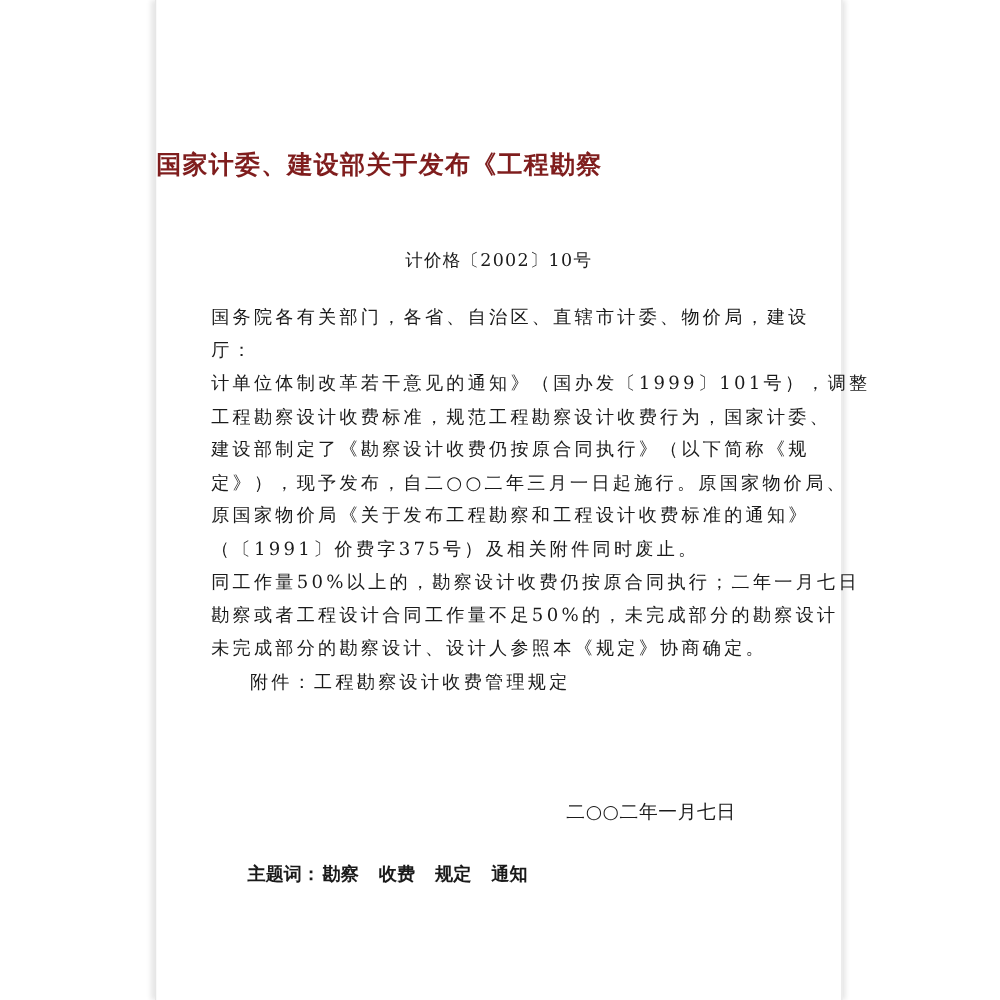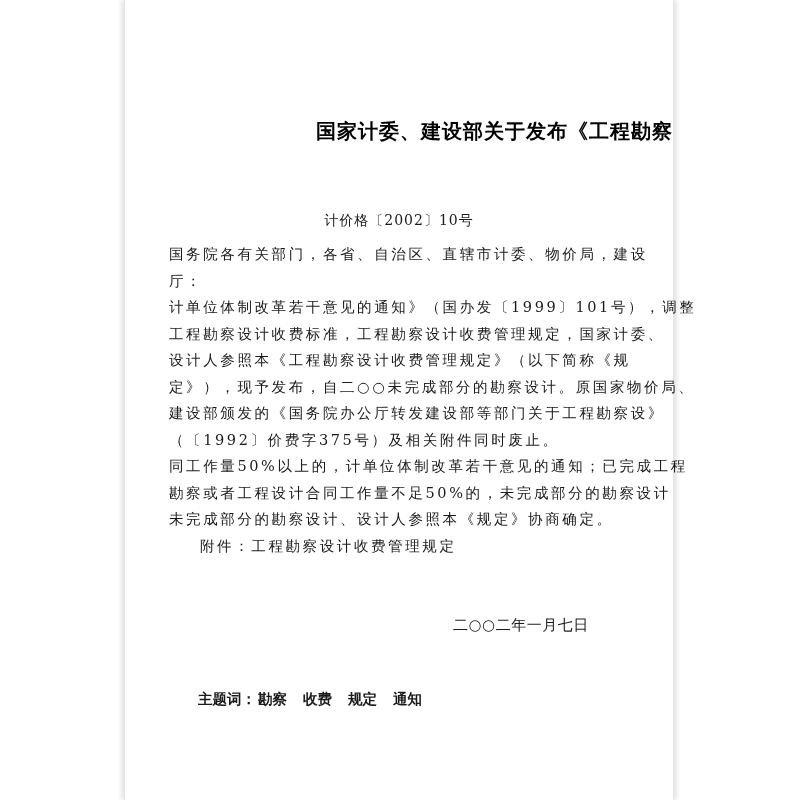--- a/index.html
+++ b/index.html
@@ -6,38 +6,38 @@
   body {
     width:800px; height:800px; background:#ffffff; position:relative; overflow:hidden;
     font-family: "DejaVu Serif", "Liberation Serif", serif; color:#1a1a1a;
   }
   .page {
     position:absolute; left:124px; top:0; width:548px; height:800px; background:#ffffff;
     box-shadow: -3px 0 4px rgba(0,0,0,0.10), 3px 0 4px rgba(0,0,0,0.10);
     border-left:1px solid #e6e6e6; border-right:1px solid #e6e6e6;
   }
   .title {
-    position:absolute; left:0; width:100%; text-align:right;
+    position:absolute; left:0; width:100%; text-align:left;
     font-family: "DejaVu Sans", "Liberation Sans", sans-serif; font-weight:bold;
-    font-size:20px; letter-spacing:1px; color:#000000;
+    font-size:20px; letter-spacing:1px; color:#7f1d1d;
   }
   .t1 { top:118px; }
   .t2 { top:149px; }
   .docno {
     position:absolute; top:200px; left:0; width:100%; text-align:center;
-    font-size:14px; letter-spacing:1px;margin-top:12px;
+    font-size:14px; letter-spacing:1px;
   }
   .body {
     position:absolute; left:44px; width:455px; font-size:14.5px; line-height:26.5px;
     letter-spacing:2.6px; text-align:justify;
   }
   .line { white-space:nowrap; display:block; height:26.5px; }
   .indent { padding-left:31px; }
   .date {
-    position:absolute; top:616px; left:328px; font-family:"DejaVu Sans","Liberation Sans",sans-serif;
+    position:absolute; top:640px; left:328px; font-family:"DejaVu Sans","Liberation Sans",sans-serif;
     font-size:15px; letter-spacing:0.5px;
   }
   .keywords {
     position:absolute; top:690px; left:73px; font-family:"DejaVu Sans","Liberation Sans",sans-serif;
     font-size:14.5px; font-weight:bold; word-spacing:0;
   }
   .kw-label { margin-right:2px; }
   .kw { margin-right:16px; }
 </style>
 </head>
@@ -45,27 +45,27 @@
 
 <div class="page">
   <div class="title t1">国家计委、建设部关于发布《工程勘察</div>
   <div class="docno">计价格〔2002〕10号</div>
 
   <div class="body" style="top:241px;">
     <span class="line">国务院各有关部门，各省、自治区、直辖市计委、物价局，建设</span>
     <span class="line">厅：</span>
 
     <span class="line">计单位体制改革若干意见的通知》（国办发〔1999〕101号），调整</span>
-    <span class="line">工程勘察设计收费标准，工程勘察设计收费管理规定，国家计委、</span>
-    <span class="line">设计人参照本《工程勘察设计收费管理规定》（以下简称《规</span>
-    <span class="line">定》），现予发布，自二○○未完成部分的勘察设计。原国家物价局、</span>
-    <span class="line">建设部颁发的《国务院办公厅转发建设部等部门关于工程勘察设》</span>
-    <span class="line">（〔1992〕价费字375号）及相关附件同时废止。</span>
+    <span class="line">工程勘察设计收费标准，规范工程勘察设计收费行为，国家计委、</span>
+    <span class="line">建设部制定了《勘察设计收费仍按原合同执行》（以下简称《规</span>
+    <span class="line">定》），现予发布，自二○○二年三月一日起施行。原国家物价局、</span>
+    <span class="line">原国家物价局《关于发布工程勘察和工程设计收费标准的通知》</span>
+    <span class="line">（〔1991〕价费字375号）及相关附件同时废止。</span>
 
-    <span class="line">同工作量50%以上的，计单位体制改革若干意见的通知；已完成工程</span>
+    <span class="line">同工作量50%以上的，勘察设计收费仍按原合同执行；二年一月七日</span>
     <span class="line">勘察或者工程设计合同工作量不足50%的，未完成部分的勘察设计</span>
     <span class="line">未完成部分的勘察设计、设计人参照本《规定》协商确定。</span>
 
     <span class="line indent">附件：工程勘察设计收费管理规定</span>
   </div>
 
   <div class="date">二○○二年一月七日</div>
 
   <div class="keywords">
     <span class="kw-label">主题词：</span><span class="kw">勘察</span><span class="kw">收费</span><span class="kw">规定</span><span class="kw">通知</span>

